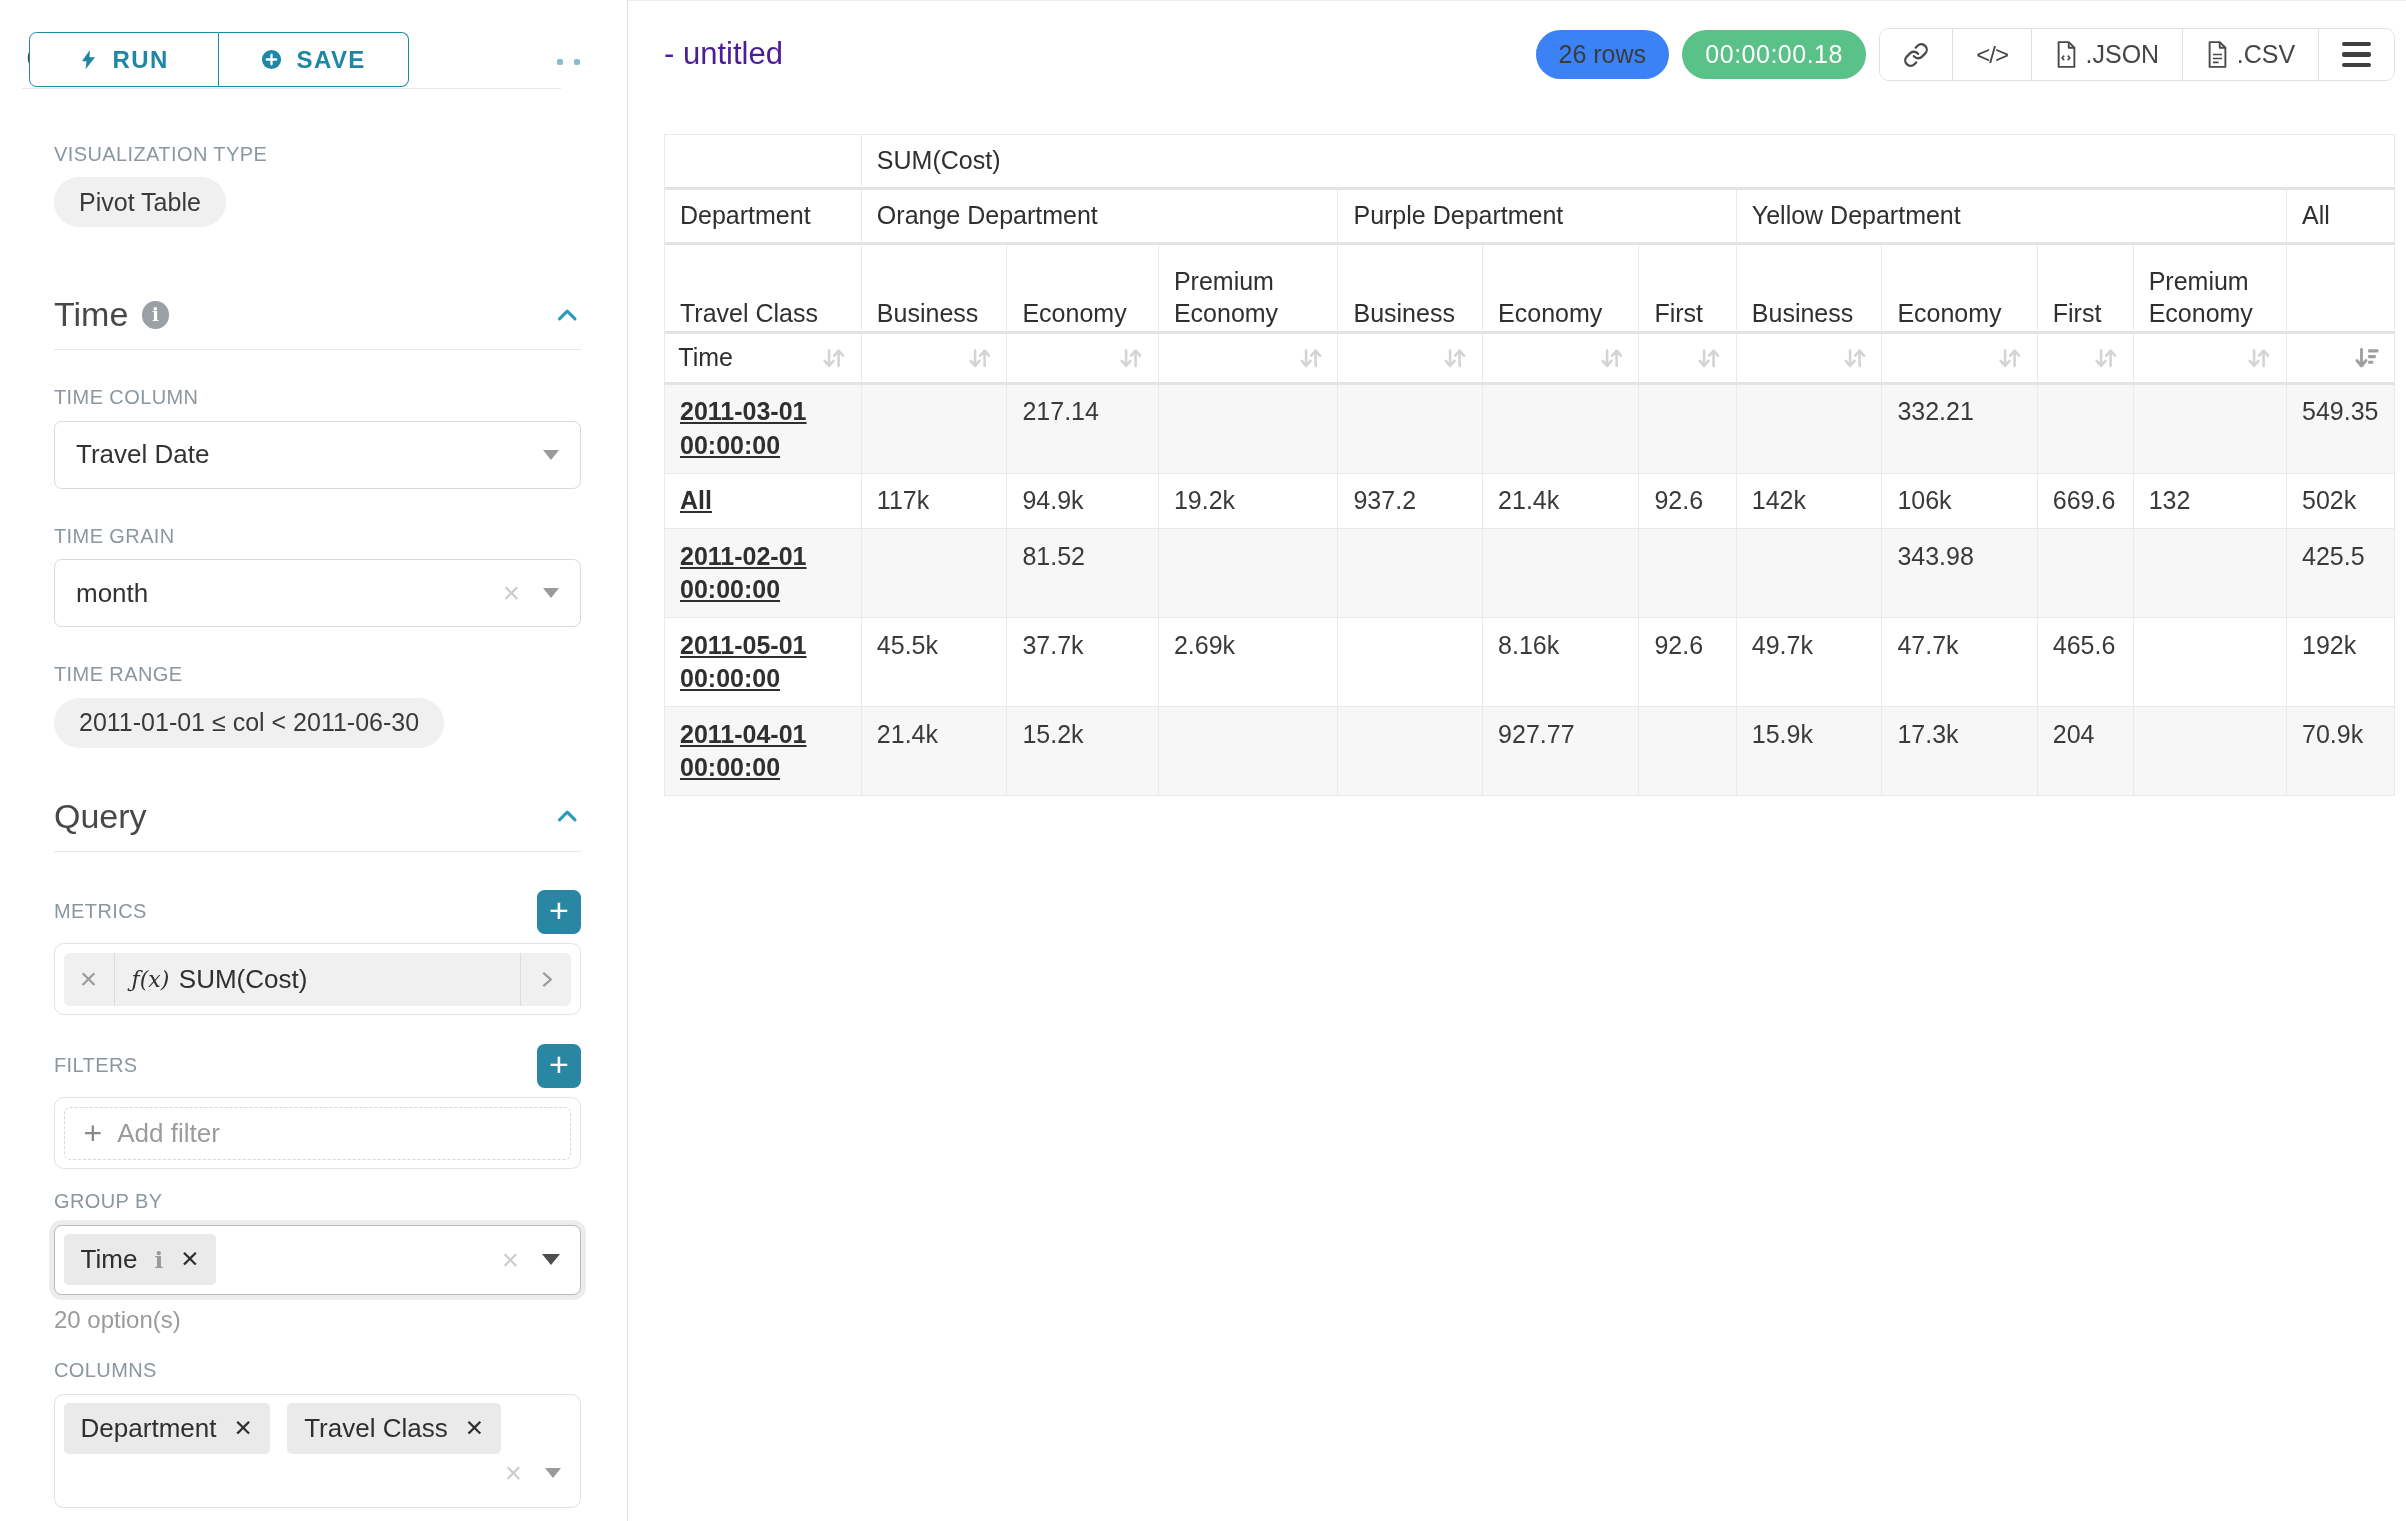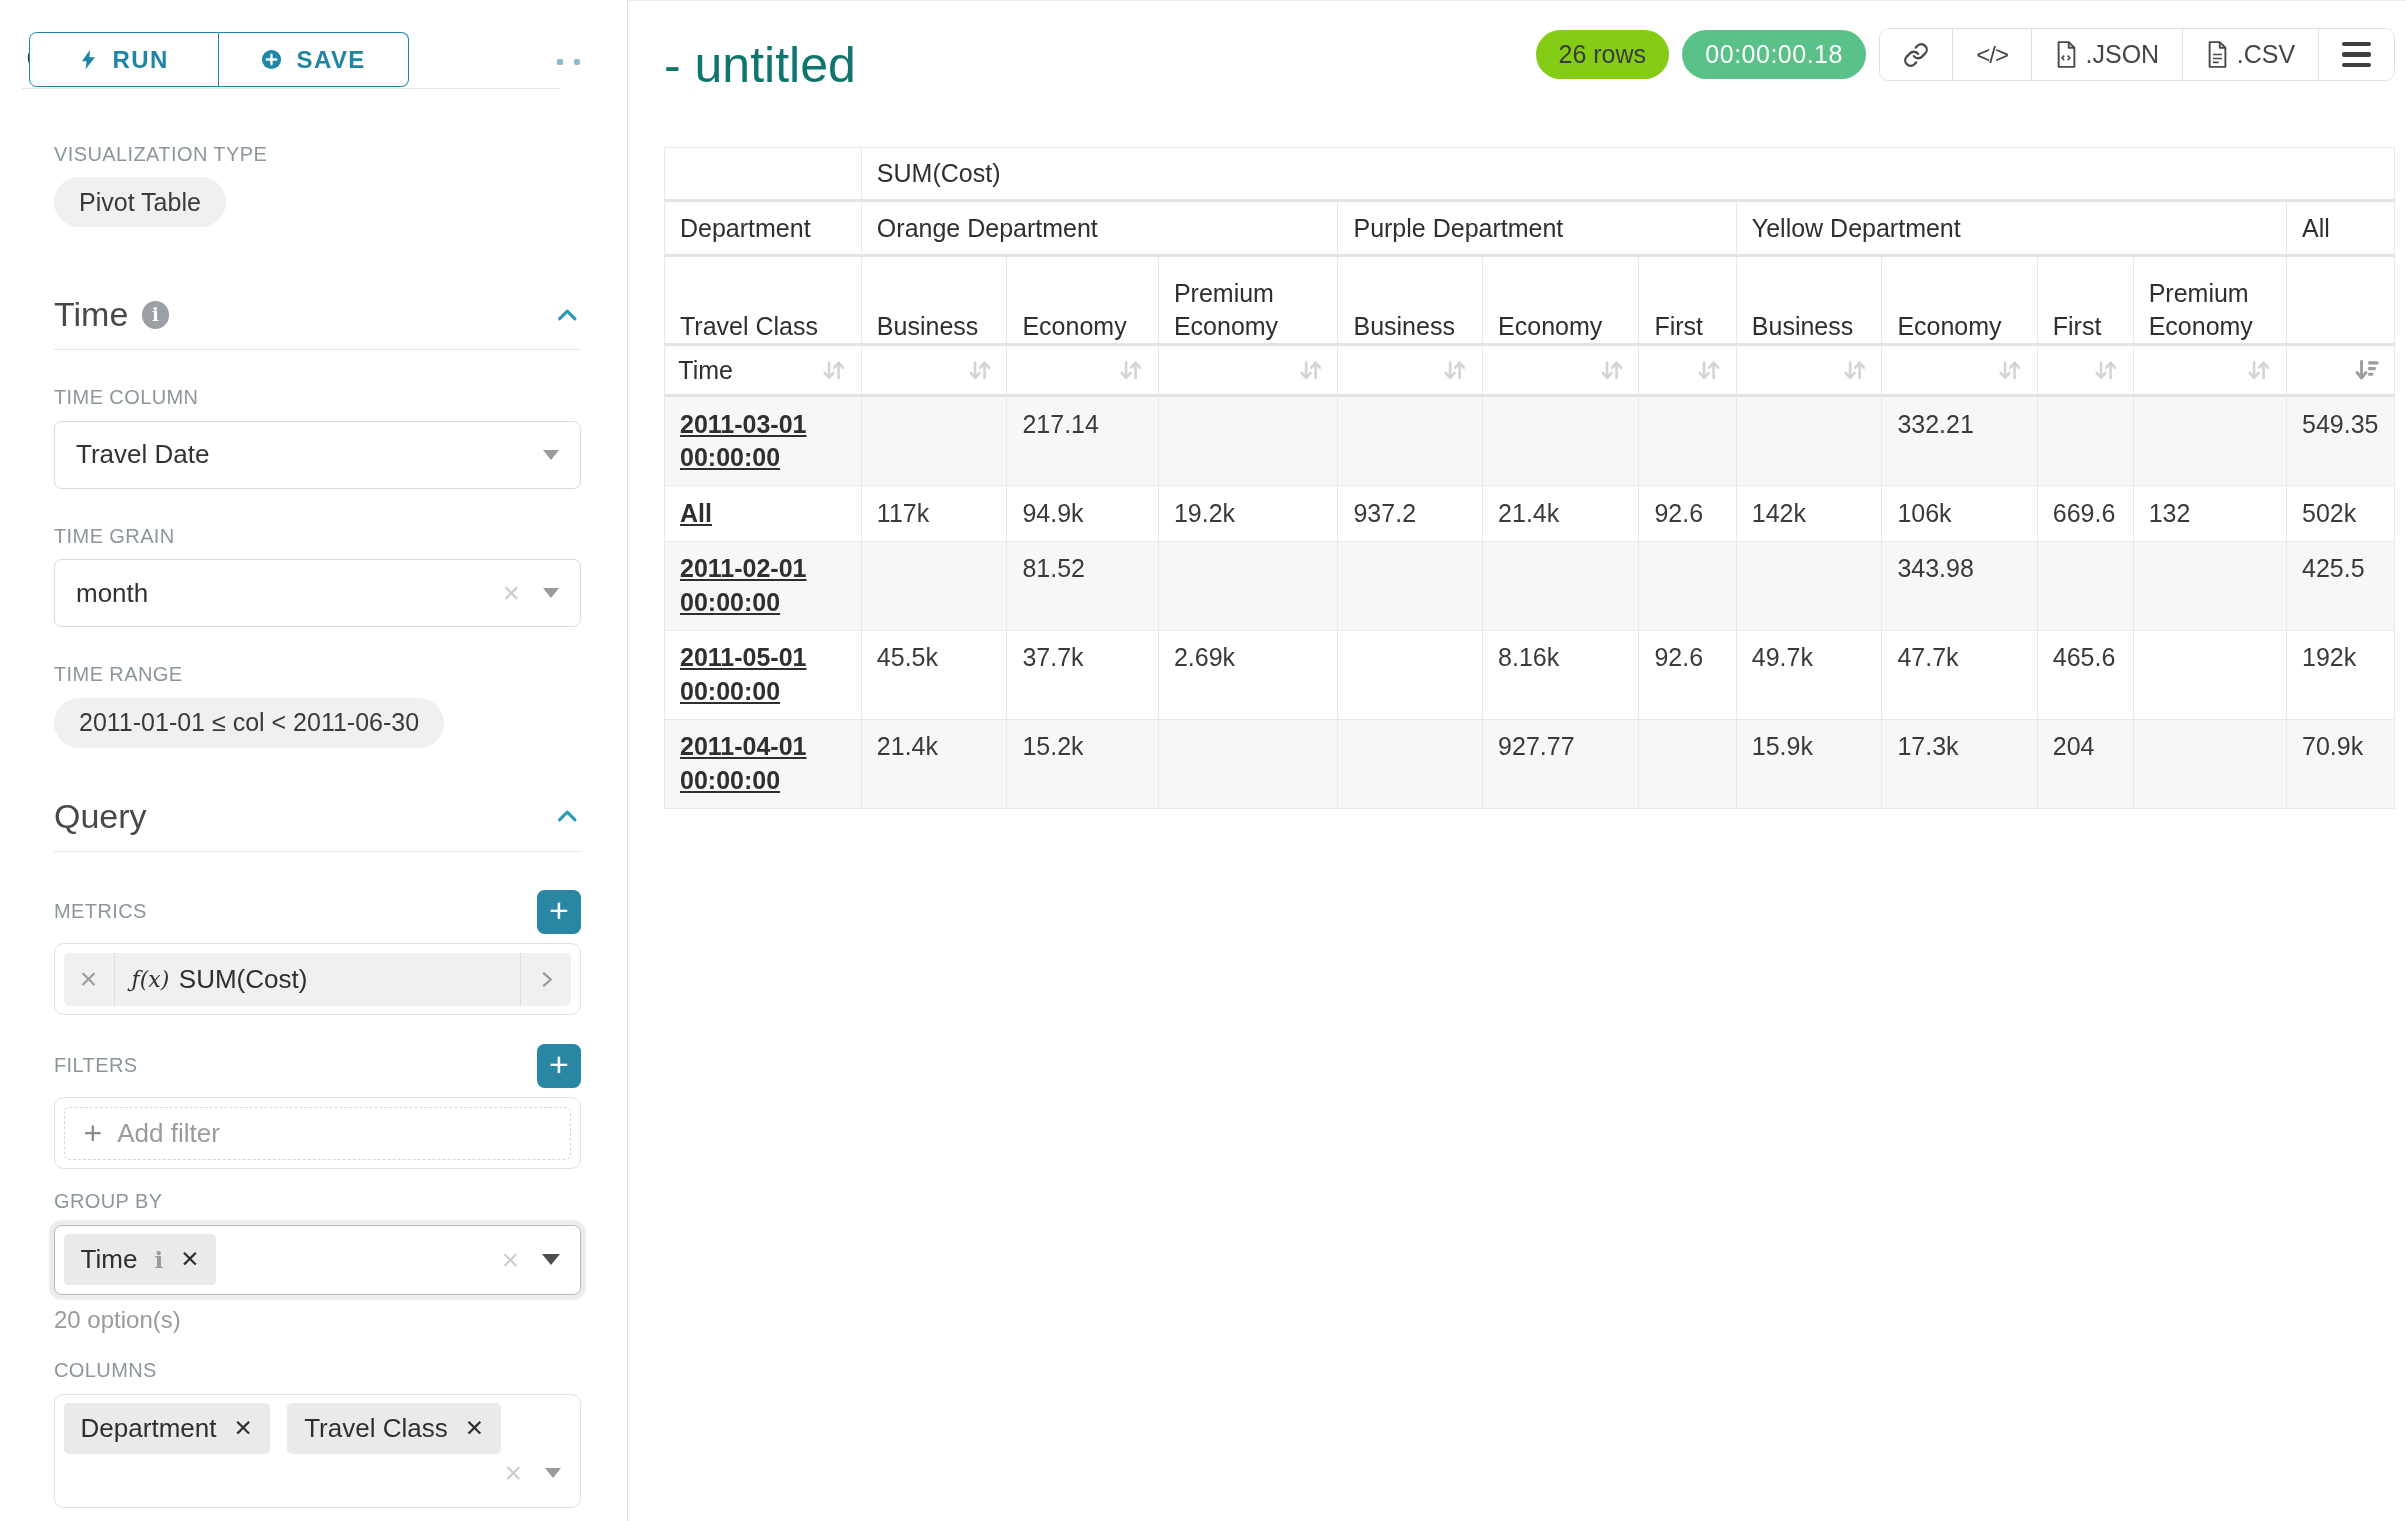--- a/index.html
+++ b/index.html
@@ -76,24 +76,24 @@
   .gb-right .caret{border-top-color:#4f4f4f;border-left-width:9.5px;border-right-width:9.5px;border-top-width:11.4px;}
   .hint{font-size:24px;color:#9b9b9b;margin-top:11.4px;}
 
   .cols-control{margin-top:11.4px;border:1px solid #e0e0e0;border-radius:9.5px;padding:8.6px;
     position:relative;min-height:114px;background:#fff;}
   .cols-right{position:absolute;right:19px;bottom:19px;display:flex;align-items:center;}
 
   
   .main{flex:1;height:1522px;border-top:1px solid #ededed;padding:27px 11.4px 0 36px;overflow:hidden;}
   .main-header{display:flex;align-items:flex-start;justify-content:space-between;padding-right:0;}
-  .chart-title{font-size:50px;color:#0f766e;font-weight:400;margin-top:7.6px;}
+  .chart-title{font-size:31px;color:#4c1d95;font-weight:400;margin-top:7.6px;}
   .header-right{display:flex;align-items:center;gap:13.3px;}
   .badge{height:49px;border-radius:25px;padding:0 23px;display:flex;align-items:center;font-size:25px;}
-  .badge.rows{background:#84cc16;color:#3b3b3b;}
+  .badge.rows{background:#3b82f6;color:#3b3b3b;}
   .badge.timer{background:var(--green);color:#fff;letter-spacing:0.5px;}
   .btn-group{display:flex;border:1px solid #e0e0e0;border-radius:9.5px;background:#fff;height:53px;overflow:hidden;}
   .tool-btn{display:flex;align-items:center;justify-content:center;gap:7.6px;padding:0 23px;
     border-right:1px solid #e0e0e0;color:#454545;font-size:25px;cursor:pointer;background:#fff;}
   .tool-btn:last-child{border-right:none;}
   .code-glyph{font-size:24px;letter-spacing:-1px;color:#454545;}
   .hamburger{display:flex;flex-direction:column;gap:5.7px;}
   .hamburger span{display:block;width:28.5px;height:4.8px;background:#3f3f3f;border-radius:1.9px;}
 
   

